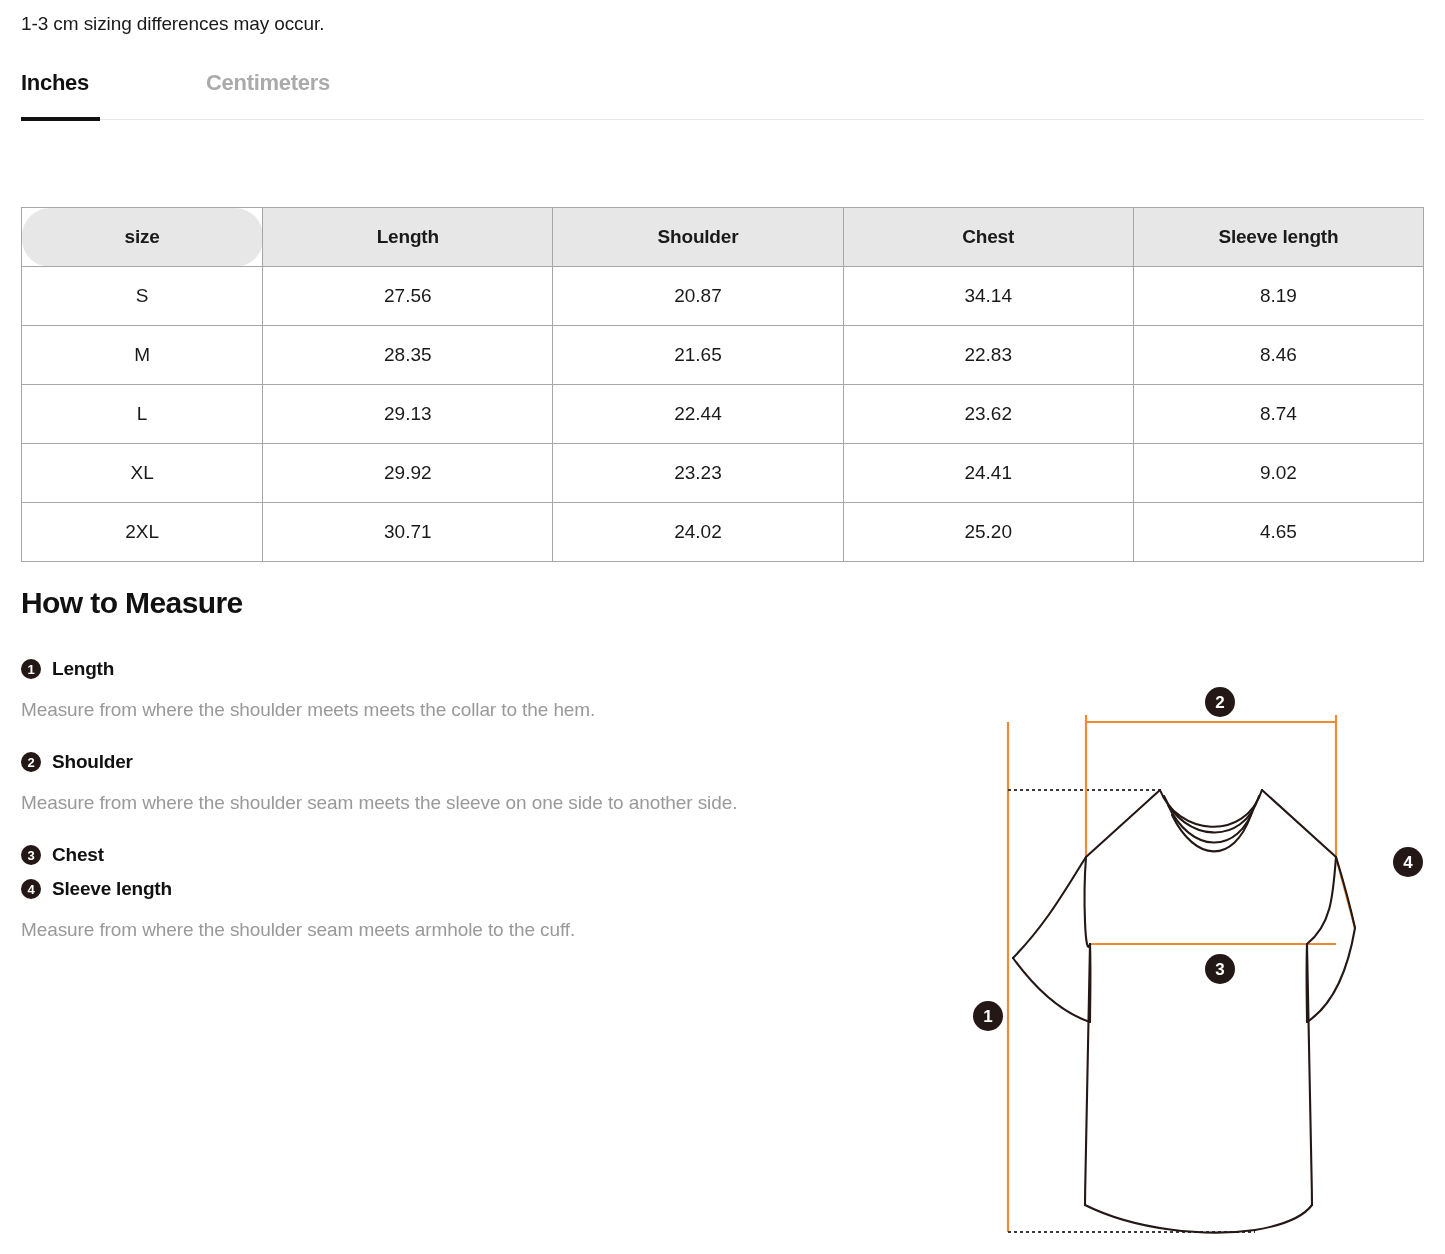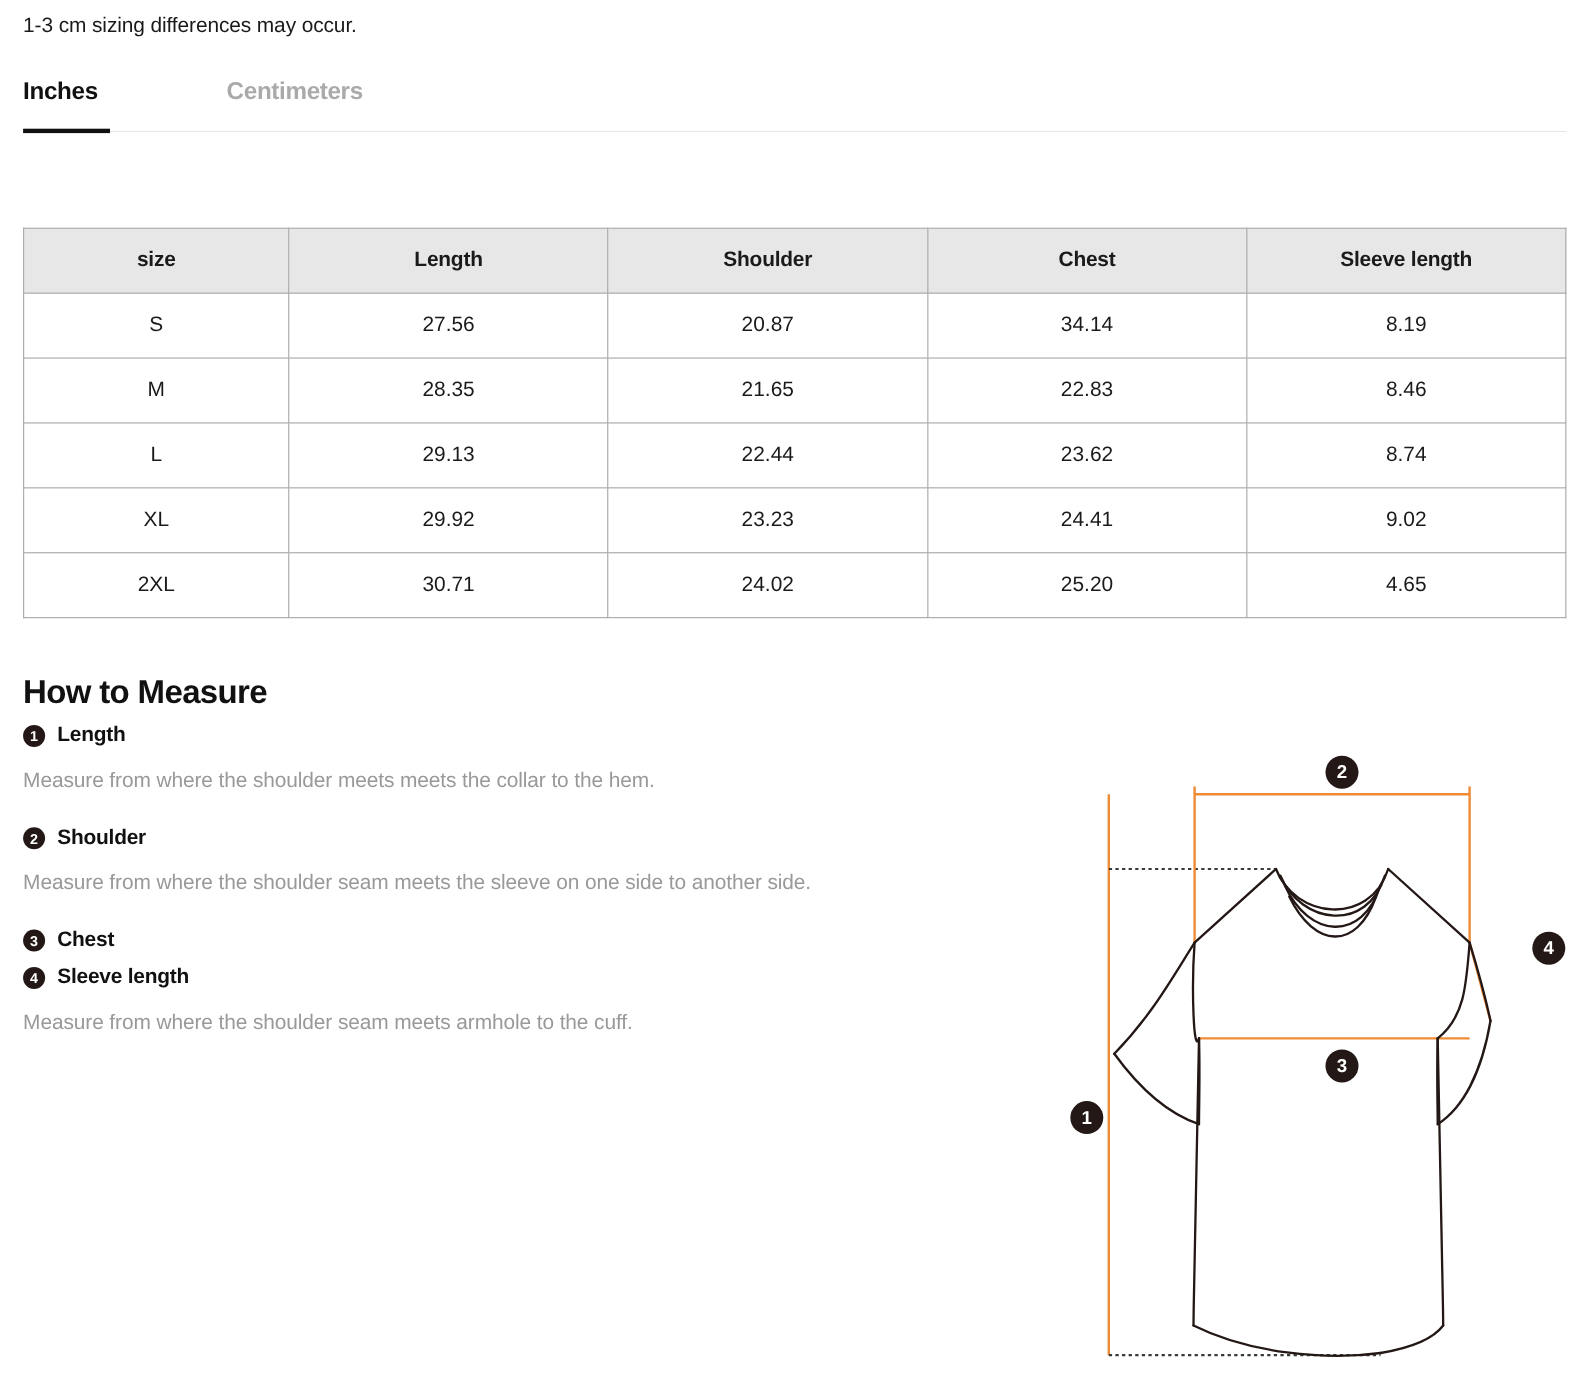--- a/index.html
+++ b/index.html
@@ -54,26 +54,26 @@
     color: #1a1a1a;
     height: 59px;
     padding: 0;
   }
   .size-table th {
     background: #e7e7e7;
     font-weight: bold;
     letter-spacing: -0.2px;
   }
   .size-table td { background: #ffffff; font-weight: normal; }
-  .col-size { width: 241px; }
+  .col-size { width: 241px; border-radius: 28px; }
   .col-n { width: 290px; }
 
   
   .htm-title {
-    position: absolute; left: 21px; top: 613px;
+    position: absolute; left: 21px; top: 586px;
     font-size: 30px; font-weight: bold; color: #111111;
     letter-spacing: -0.6px;
   }
   .measure-list {
     position: absolute; left: 21px; top: 650px; width: 900px;
   }
   .m-item { margin-bottom: 0; }
   .m-head {
     display: flex; align-items: center; gap: 11px;
     height: 30px; margin-top: 4px;

